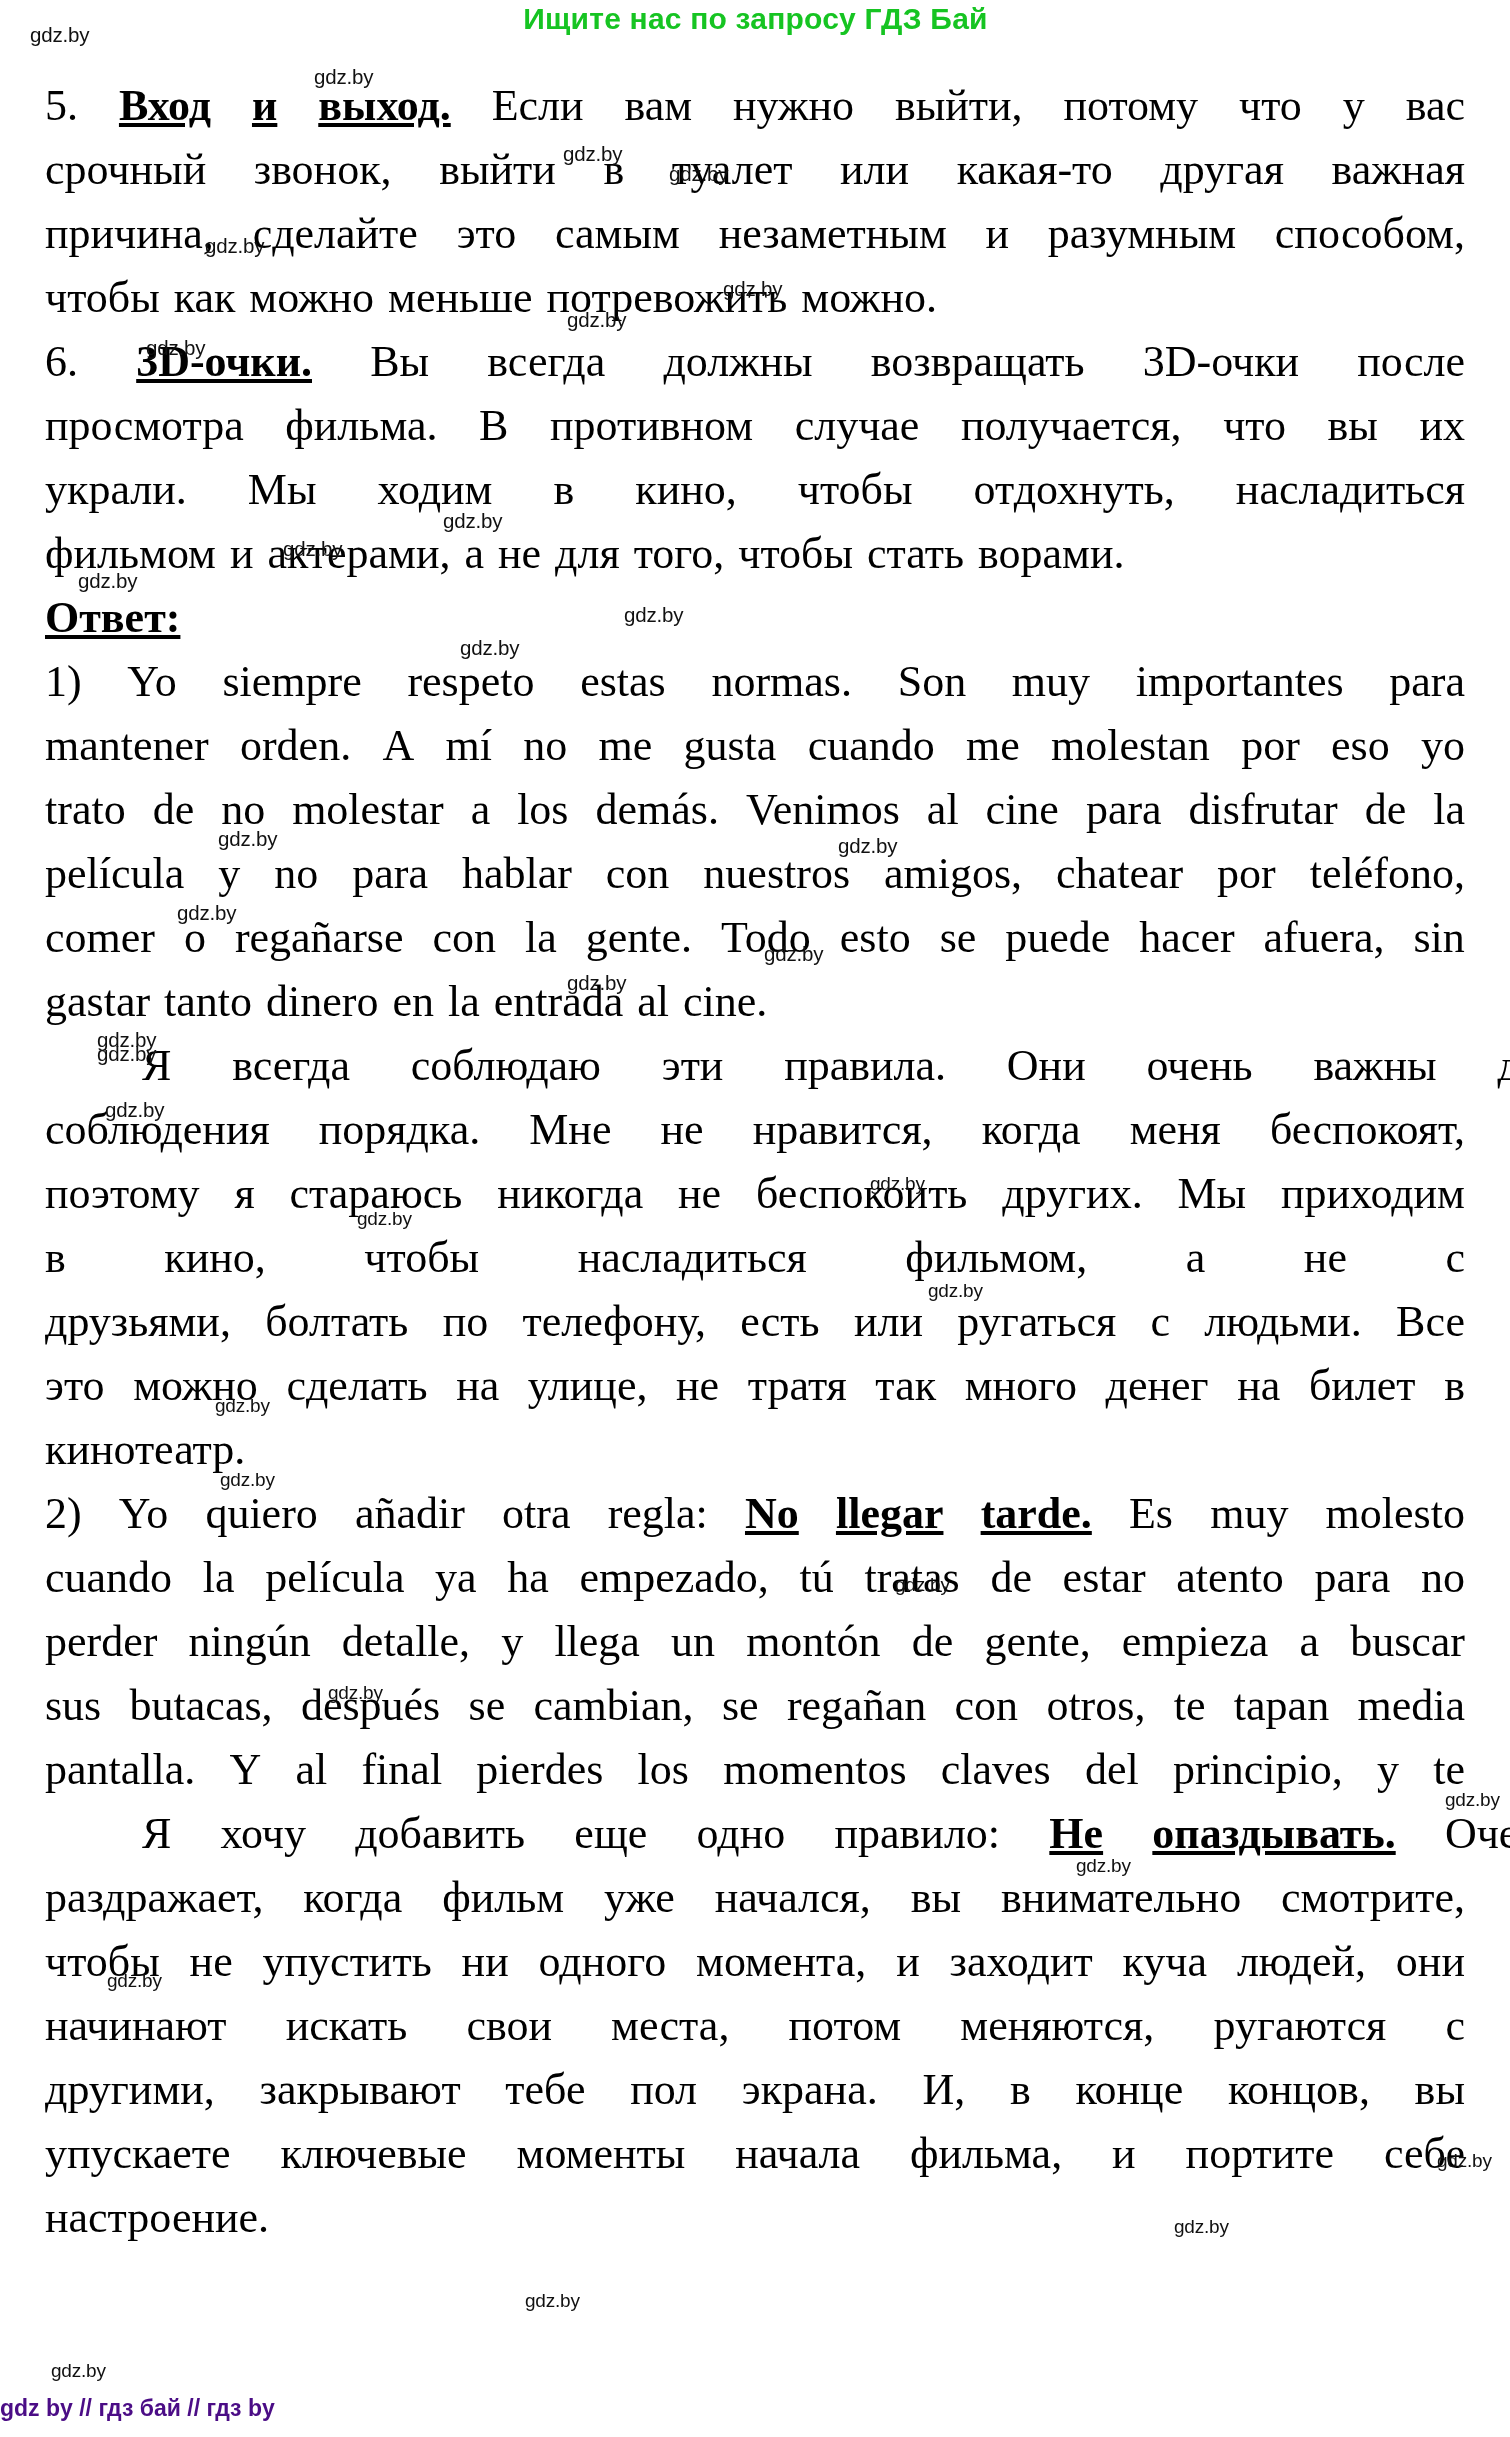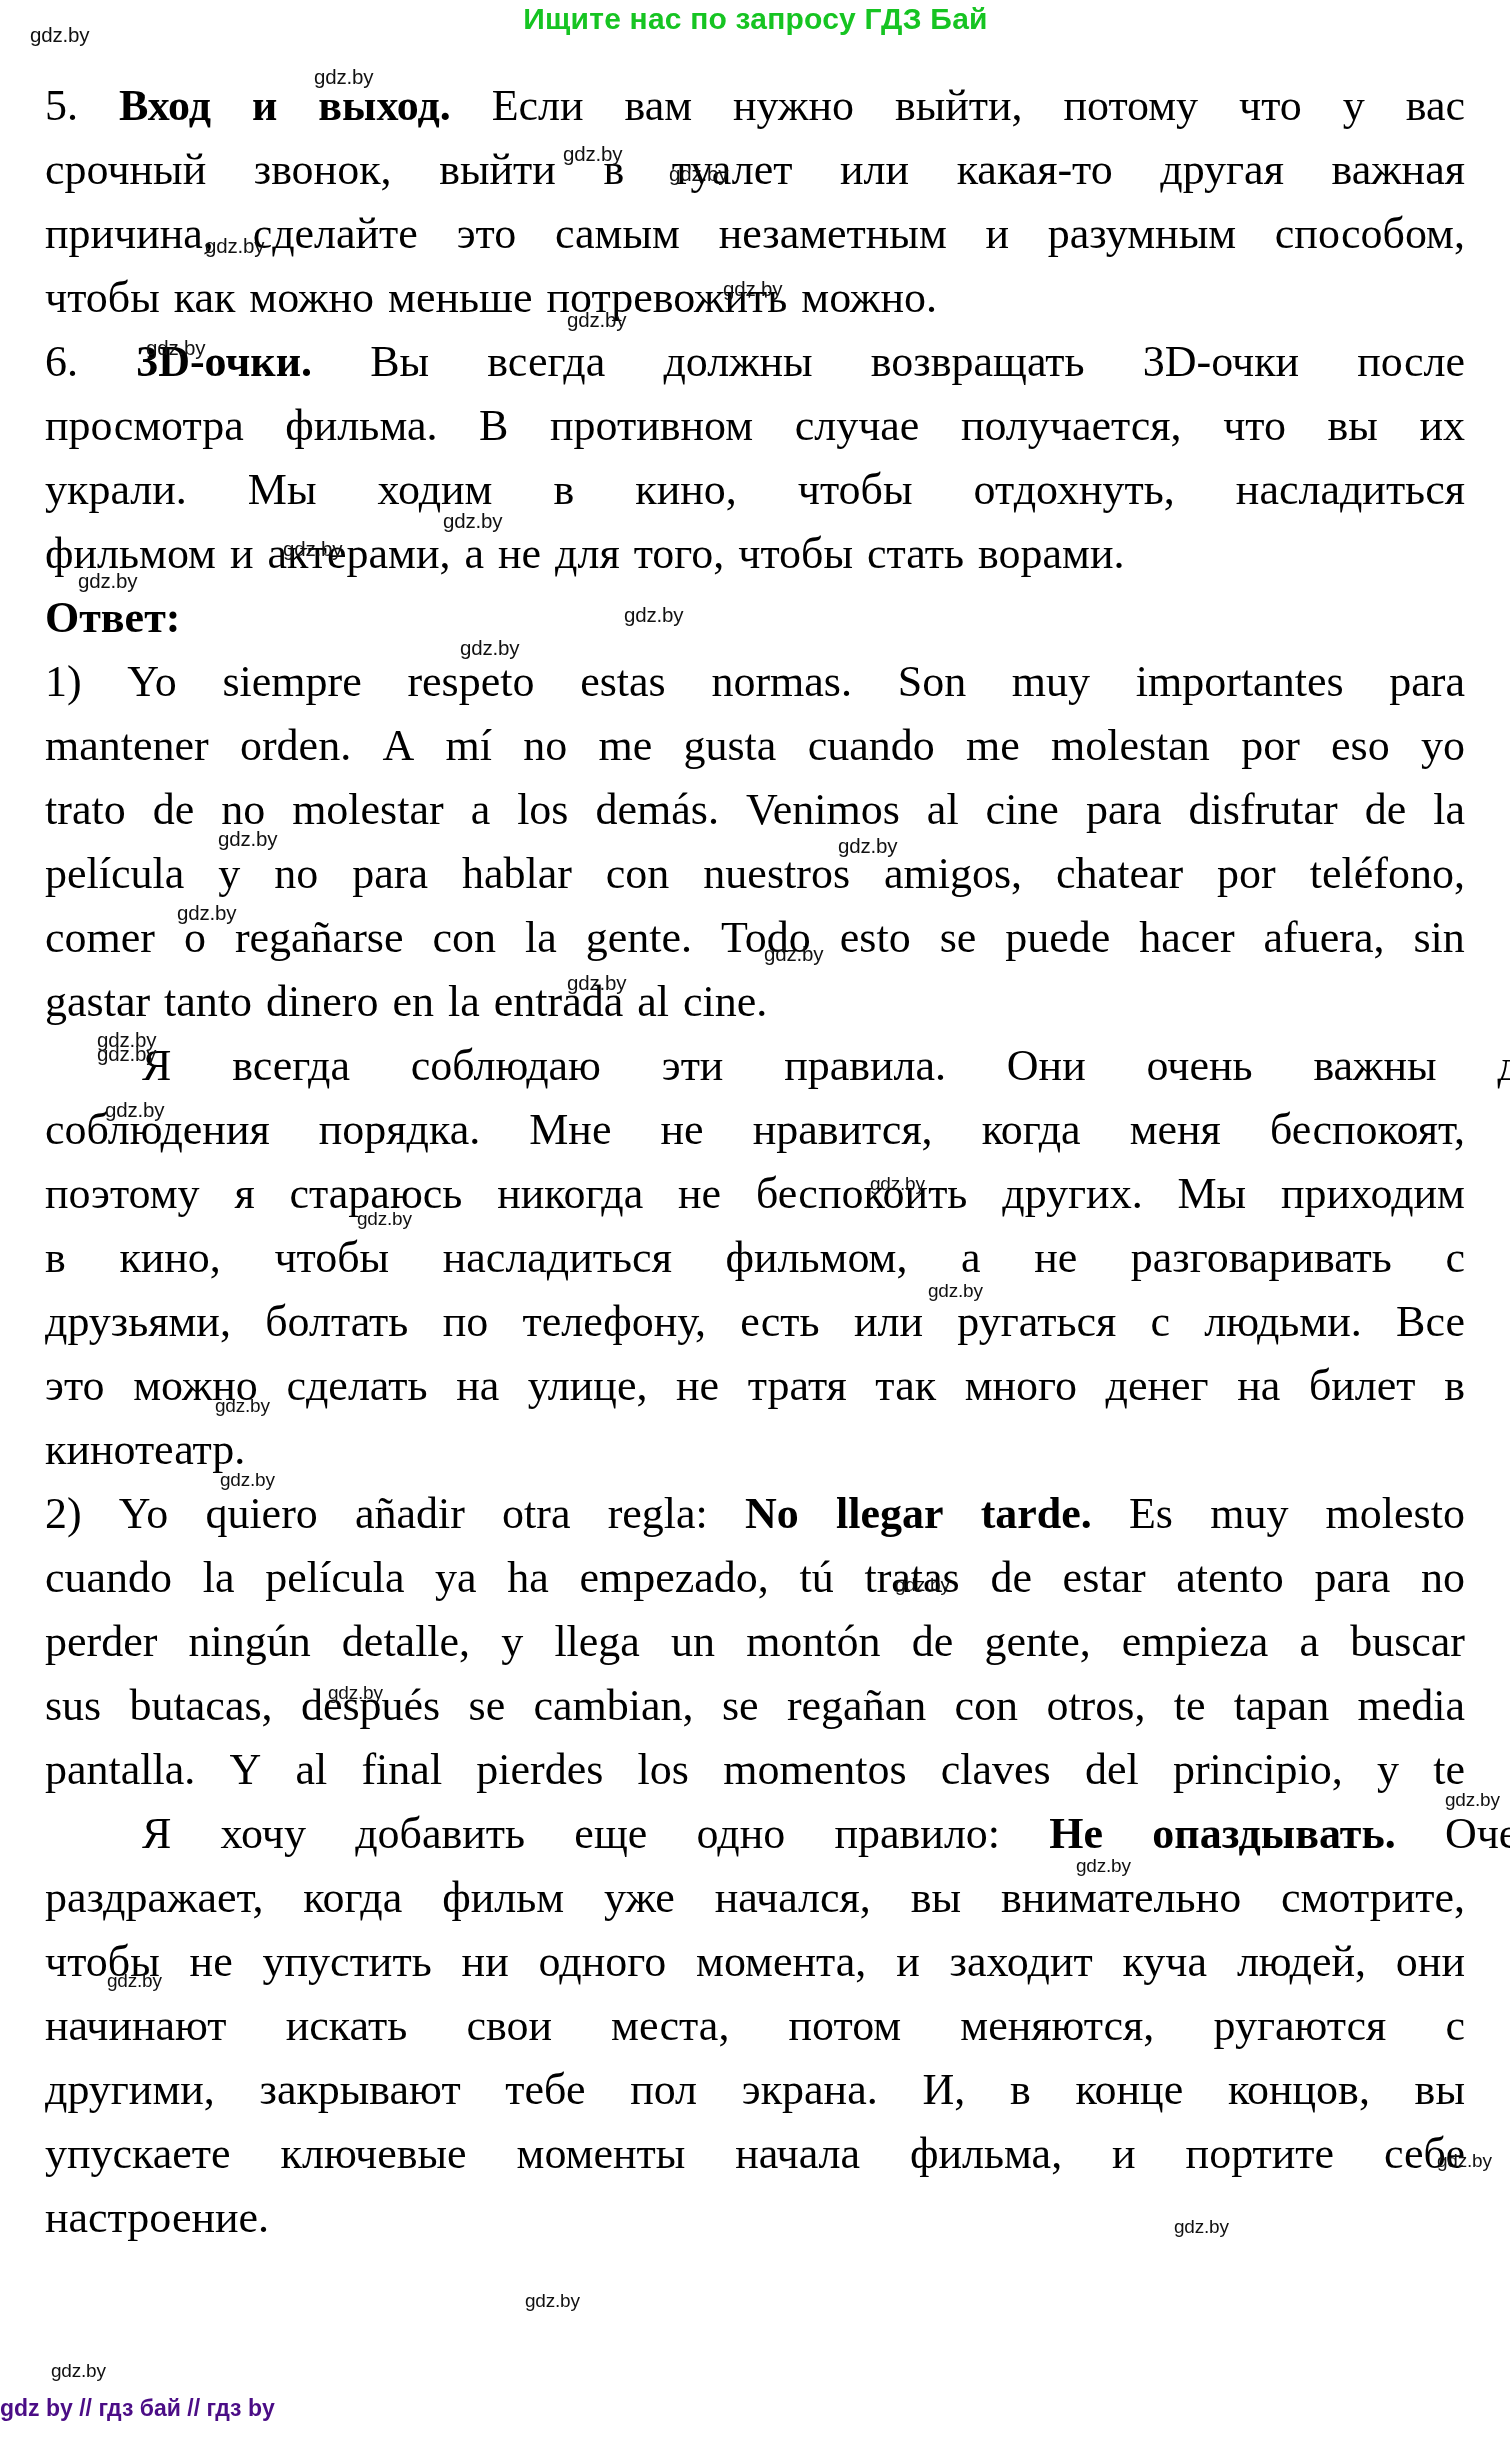--- a/index.html
+++ b/index.html
@@ -58,21 +58,21 @@
   .line {
     position: relative;
     height: 64px;
     line-height: 64px;
     font-size: 44px;
     white-space: nowrap;
     color: #000;
   }
   .line .w { display: inline-block; }
 
-  .b { font-weight: 700; }
+  .b { font-weight: 700; text-decoration: underline; }
 
   
   .jrow {
     display: flex;
     justify-content: space-between;
     width: 100%;
   }
   .jrow.left { justify-content: flex-start; }
   .jrow.left > span { margin-right: 14px; }
 
@@ -337,21 +337,20 @@
       </div>
       <div class="line">
         <div class="jrow">
           <span class="w">в</span>
           <span class="w">кино,</span>
           <span class="w">чтобы</span>
           <span class="w">насладиться</span>
           <span class="w">фильмом,</span>
           <span class="w">а</span>
           <span class="w">не</span>
-          <span class="w">разговаривать</span>
           <span class="w">с</span>
         </div>
       </div>
       <div class="line">
         <div class="jrow">
           <span class="w">друзьями,</span>
           <span class="w">болтать</span>
           <span class="w">по</span>
           <span class="w">телефону,</span>
           <span class="w">есть</span>

